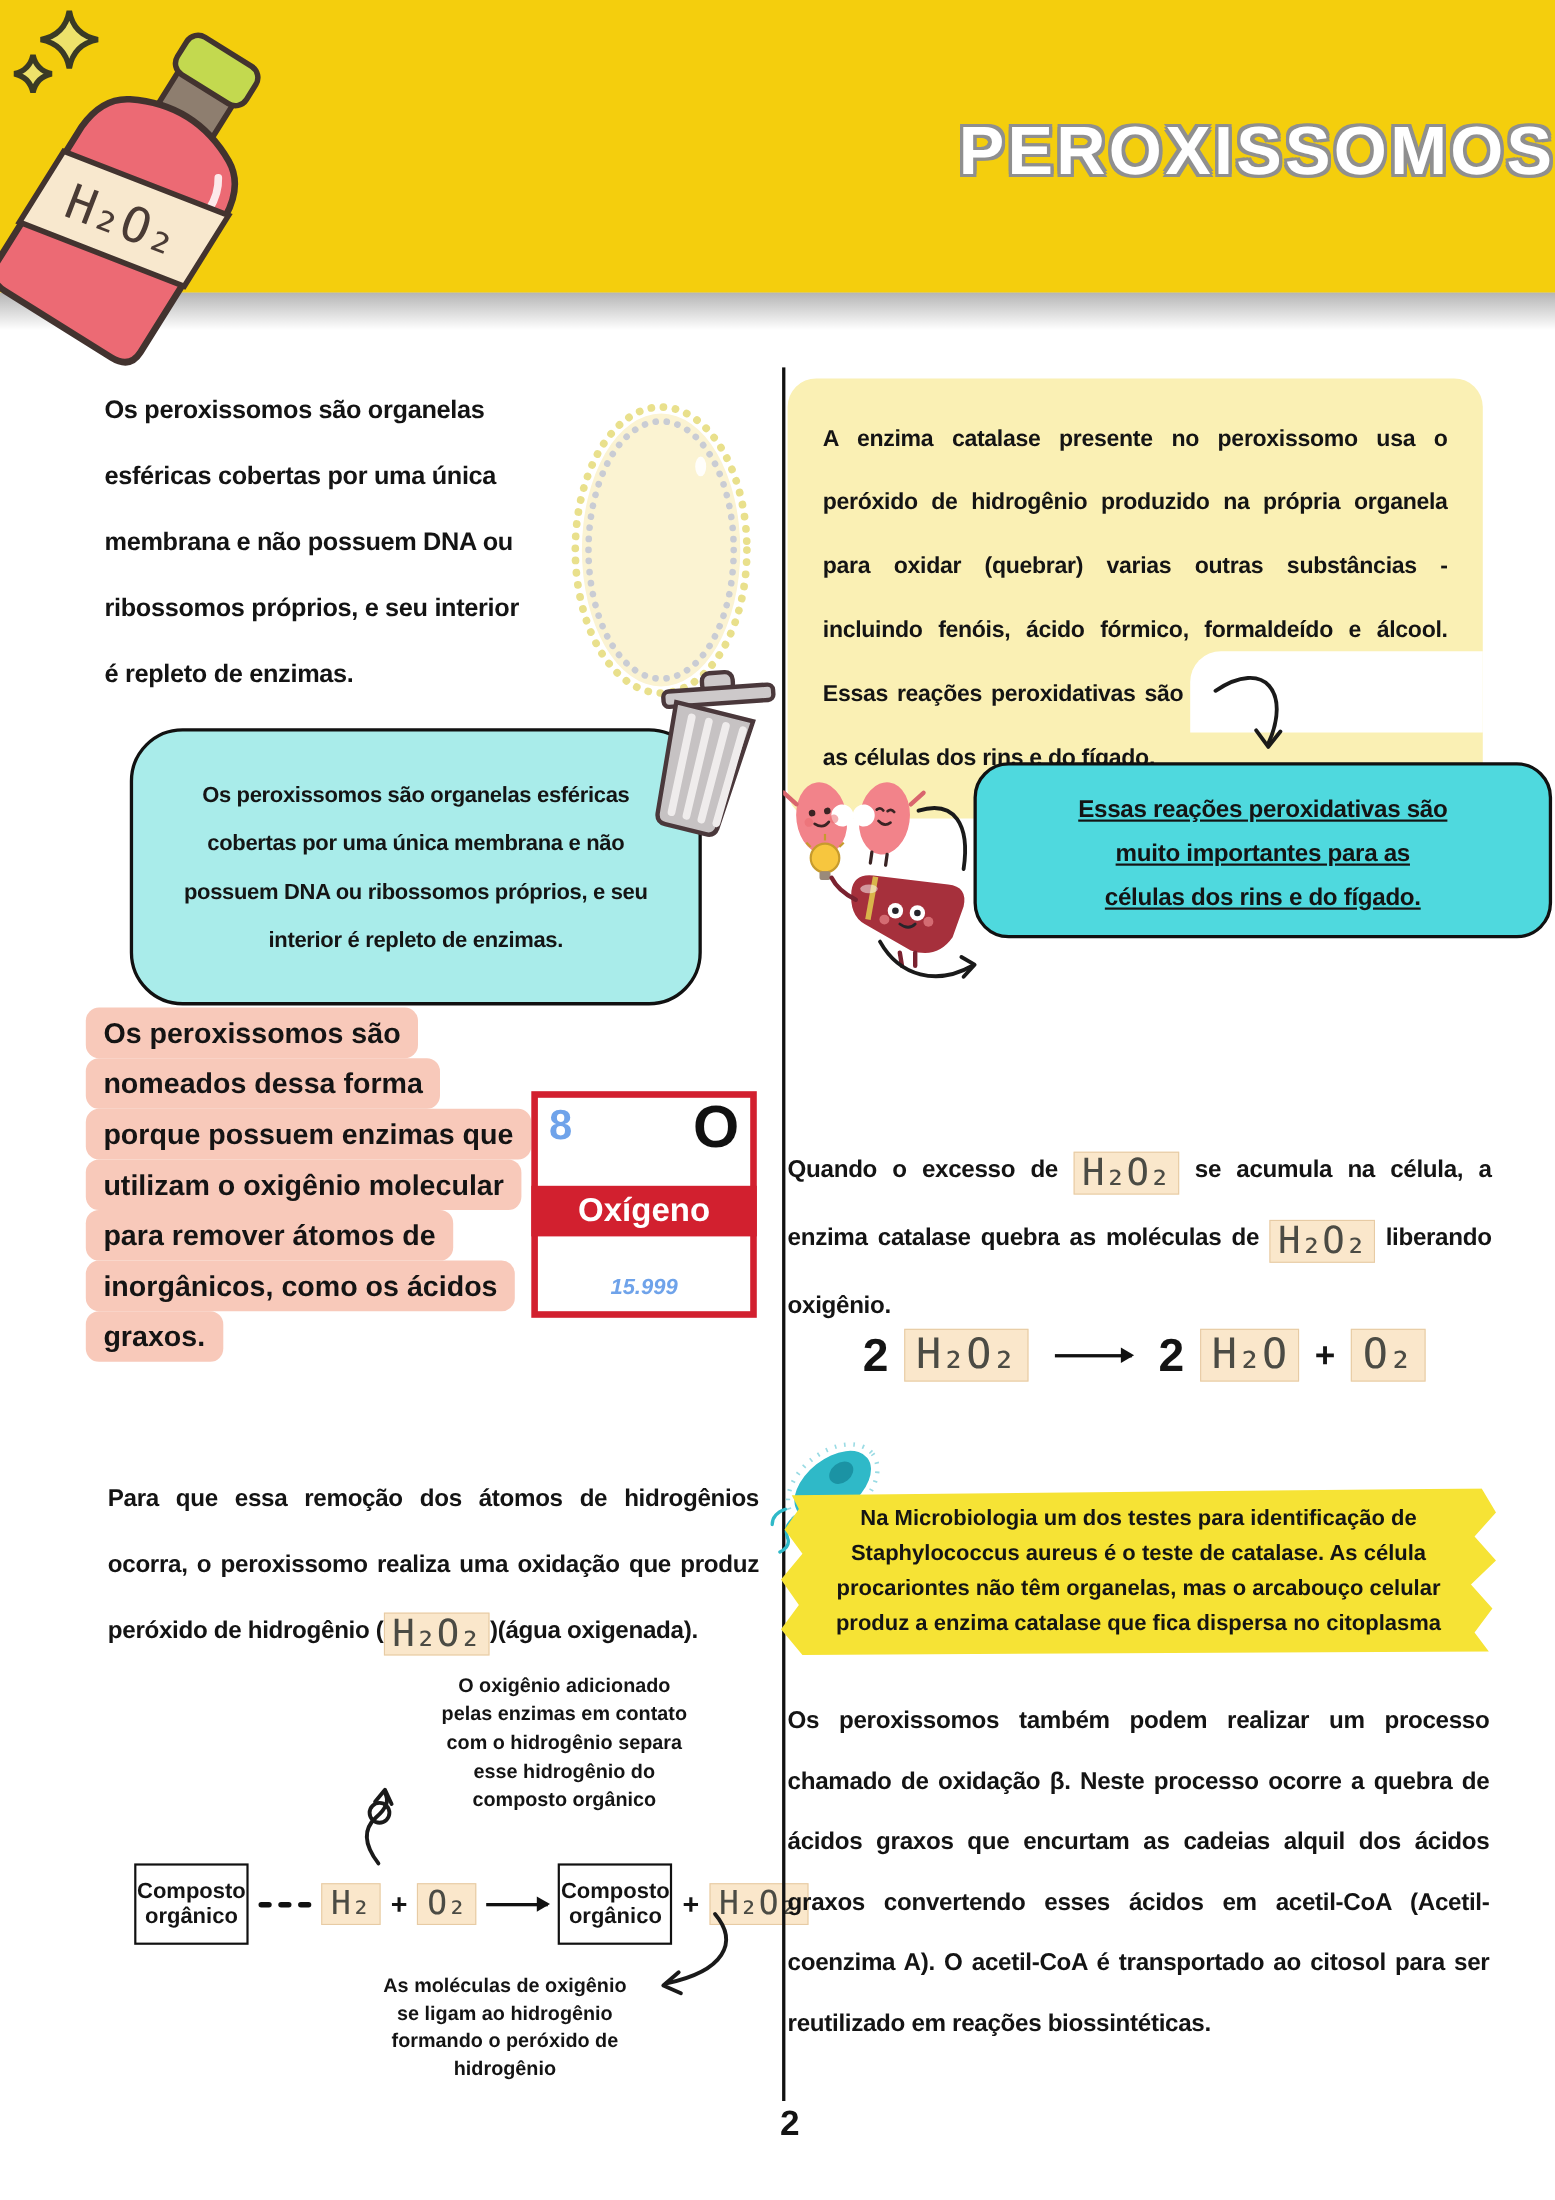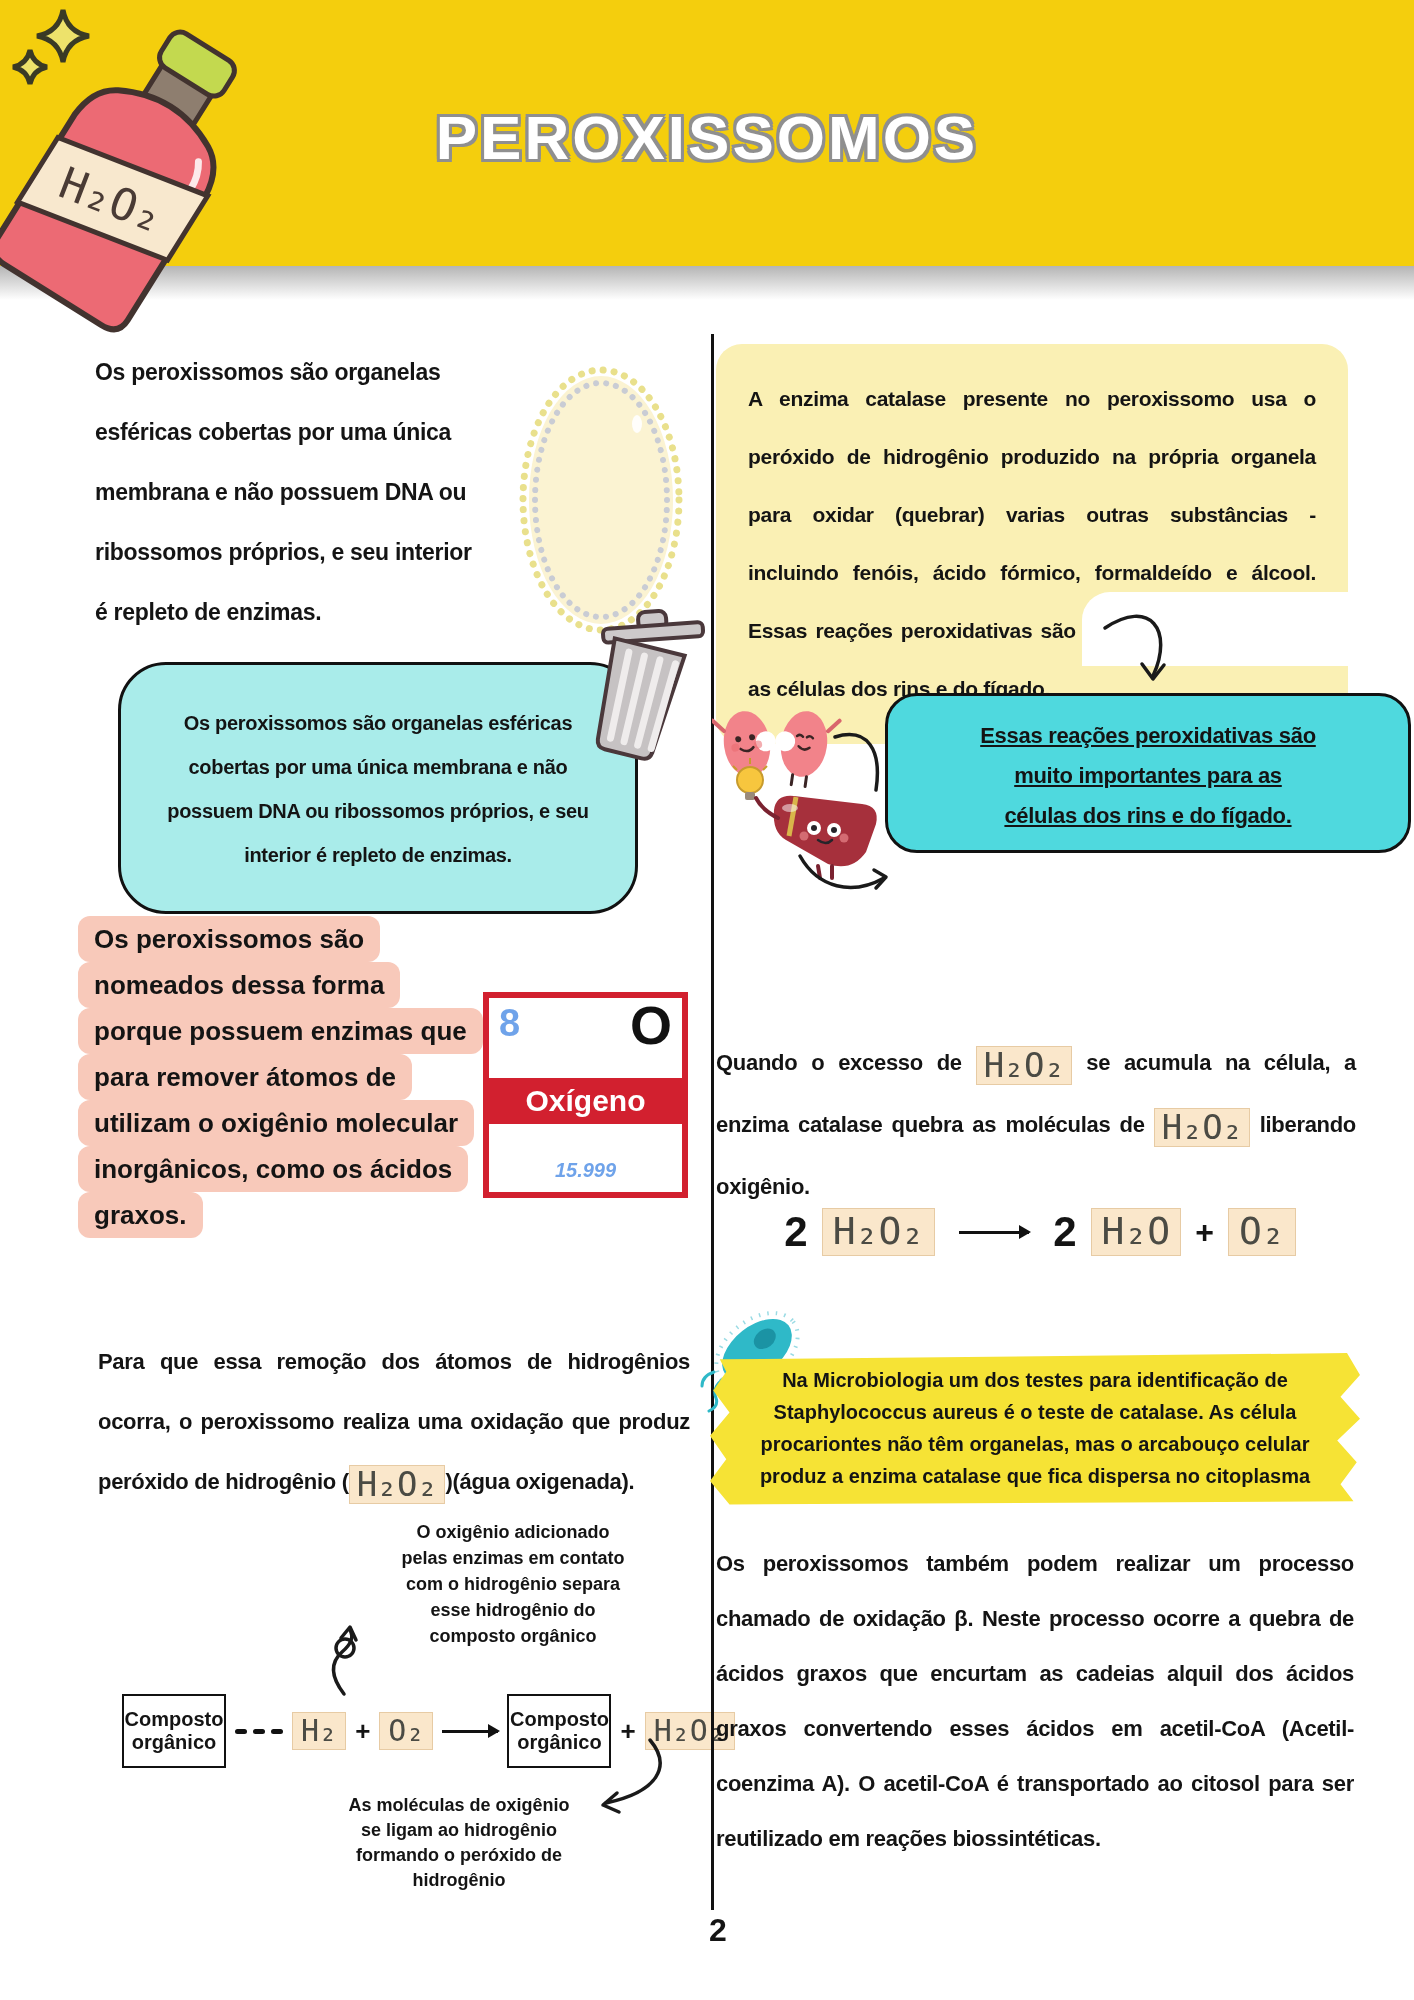--- a/index.html
+++ b/index.html
@@ -4,21 +4,21 @@
 <style>
   html,body{margin:0;padding:0;background:#ffffff;}
   #page{position:relative;width:1414px;height:2000px;background:#ffffff;overflow:hidden;
         font-family:"Liberation Sans","DejaVu Sans",sans-serif;color:#141414;}
   .abs{position:absolute;}
 
   
   #banner{left:0;top:0;width:1414px;height:266px;background:var(--banner);}
   #banner-shadow{left:0;top:266px;width:1414px;height:34px;
      background:linear-gradient(to bottom,rgba(90,90,90,.45),rgba(120,120,120,0));}
-  #title{left:0;top:102px;width:1414px;text-align:center;font-size:62px;font-weight:800;
+  #title{left:0;top:102px;width:1414px;text-align:right;font-size:62px;font-weight:800;
      letter-spacing:3px;color:#ffffff;
      text-shadow:-3px -3px 0 #8f8f8f,3px -3px 0 #8f8f8f,-3px 3px 0 #8f8f8f,3px 3px 0 #8f8f8f,
                  0 -3px 0 #8f8f8f,0 3px 0 #8f8f8f,-3px 0 0 #8f8f8f,3px 0 0 #8f8f8f;}
 
   
   .hand{font-weight:700;letter-spacing:-.3px;}
   .preline{white-space:pre-line;}
   .just{text-align:justify;}
   .token{display:inline-block;font-family:"DejaVu Sans Mono",monospace;font-weight:400;
      background:var(--peach);border:1px solid #e7cba4;color:#4b4b44;padding:0 7px;
@@ -151,22 +151,22 @@
       <line x1="63" y1="60" x2="64" y2="148" stroke="#EFECEC" stroke-width="7" stroke-linecap="round"></line>
       <line x1="79" y1="60" x2="78" y2="148" stroke="#EFECEC" stroke-width="7" stroke-linecap="round"></line>
       <line x1="95" y1="60" x2="92" y2="148" stroke="#EFECEC" stroke-width="7" stroke-linecap="round"></line>
     </g>
   </svg>
 
   <div class="abs" id="pinkblock">
     <span>Os peroxissomos são</span>
     <span>nomeados dessa forma</span>
     <span>porque possuem enzimas que</span>
+    <span>utilizam o oxigênio molecular</span>
     <span>para remover átomos de</span>
-    <span>utilizam o oxigênio molecular</span>
     <span>inorgânicos, como os ácidos</span>
     <span>graxos.</span>
   </div>
 
   <div class="abs" id="card">
     <div class="num">8</div>
     <div class="sym">O</div>
     <div class="band">Oxígeno</div>
     <div class="mass">15.999</div>
   </div>

